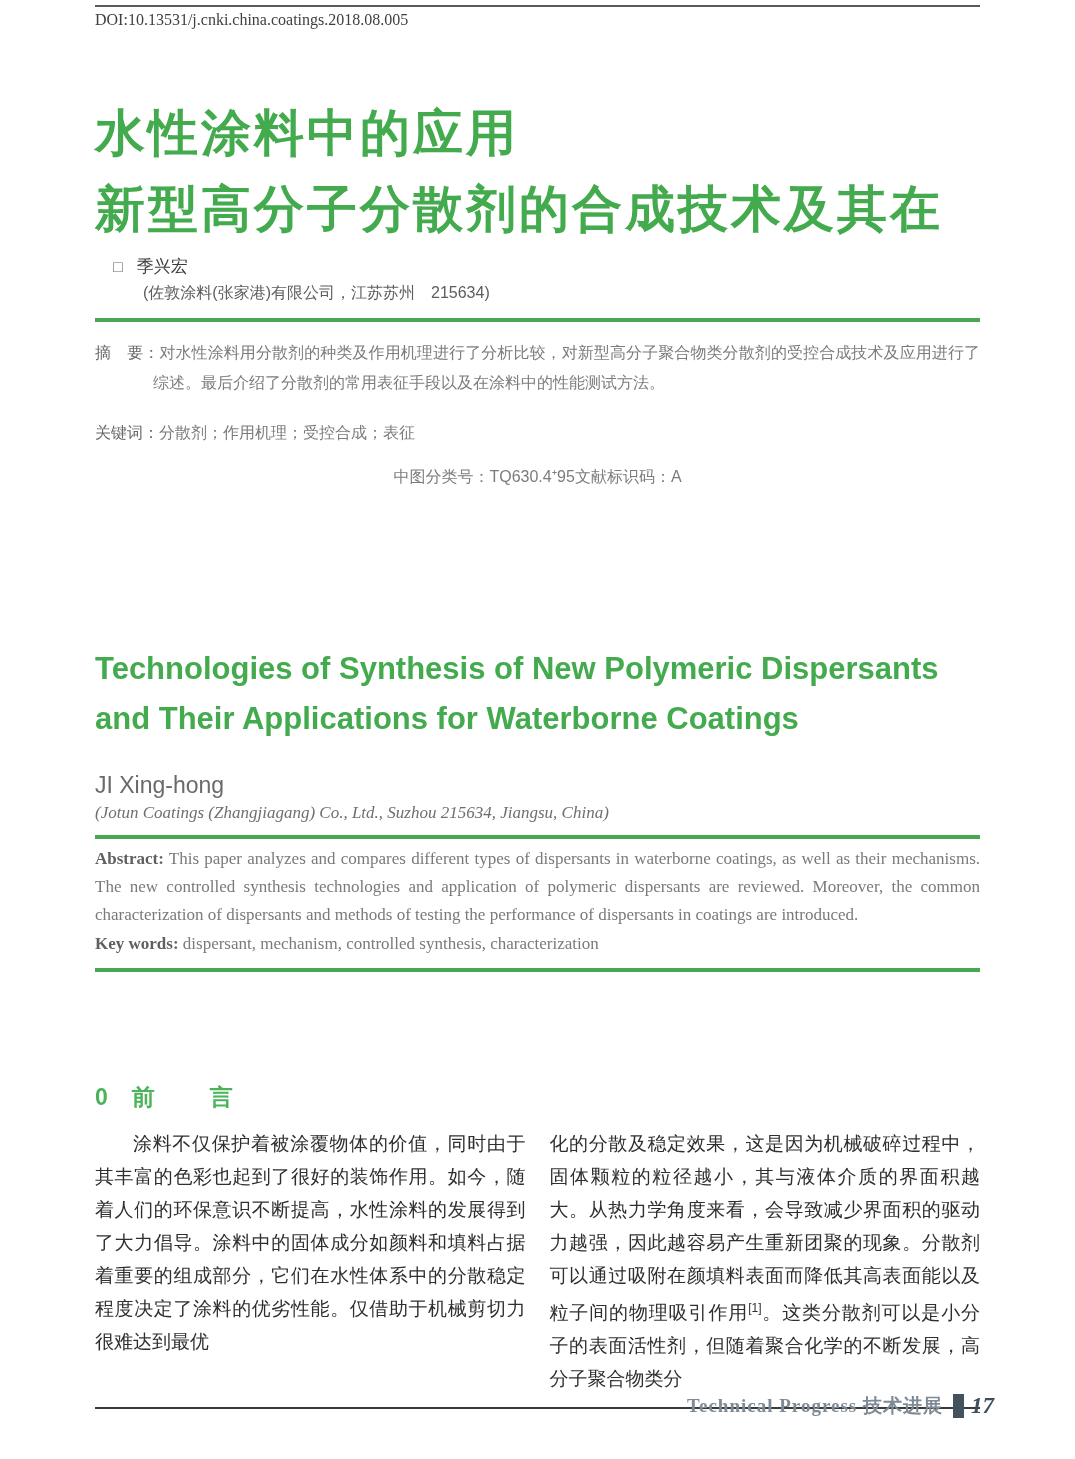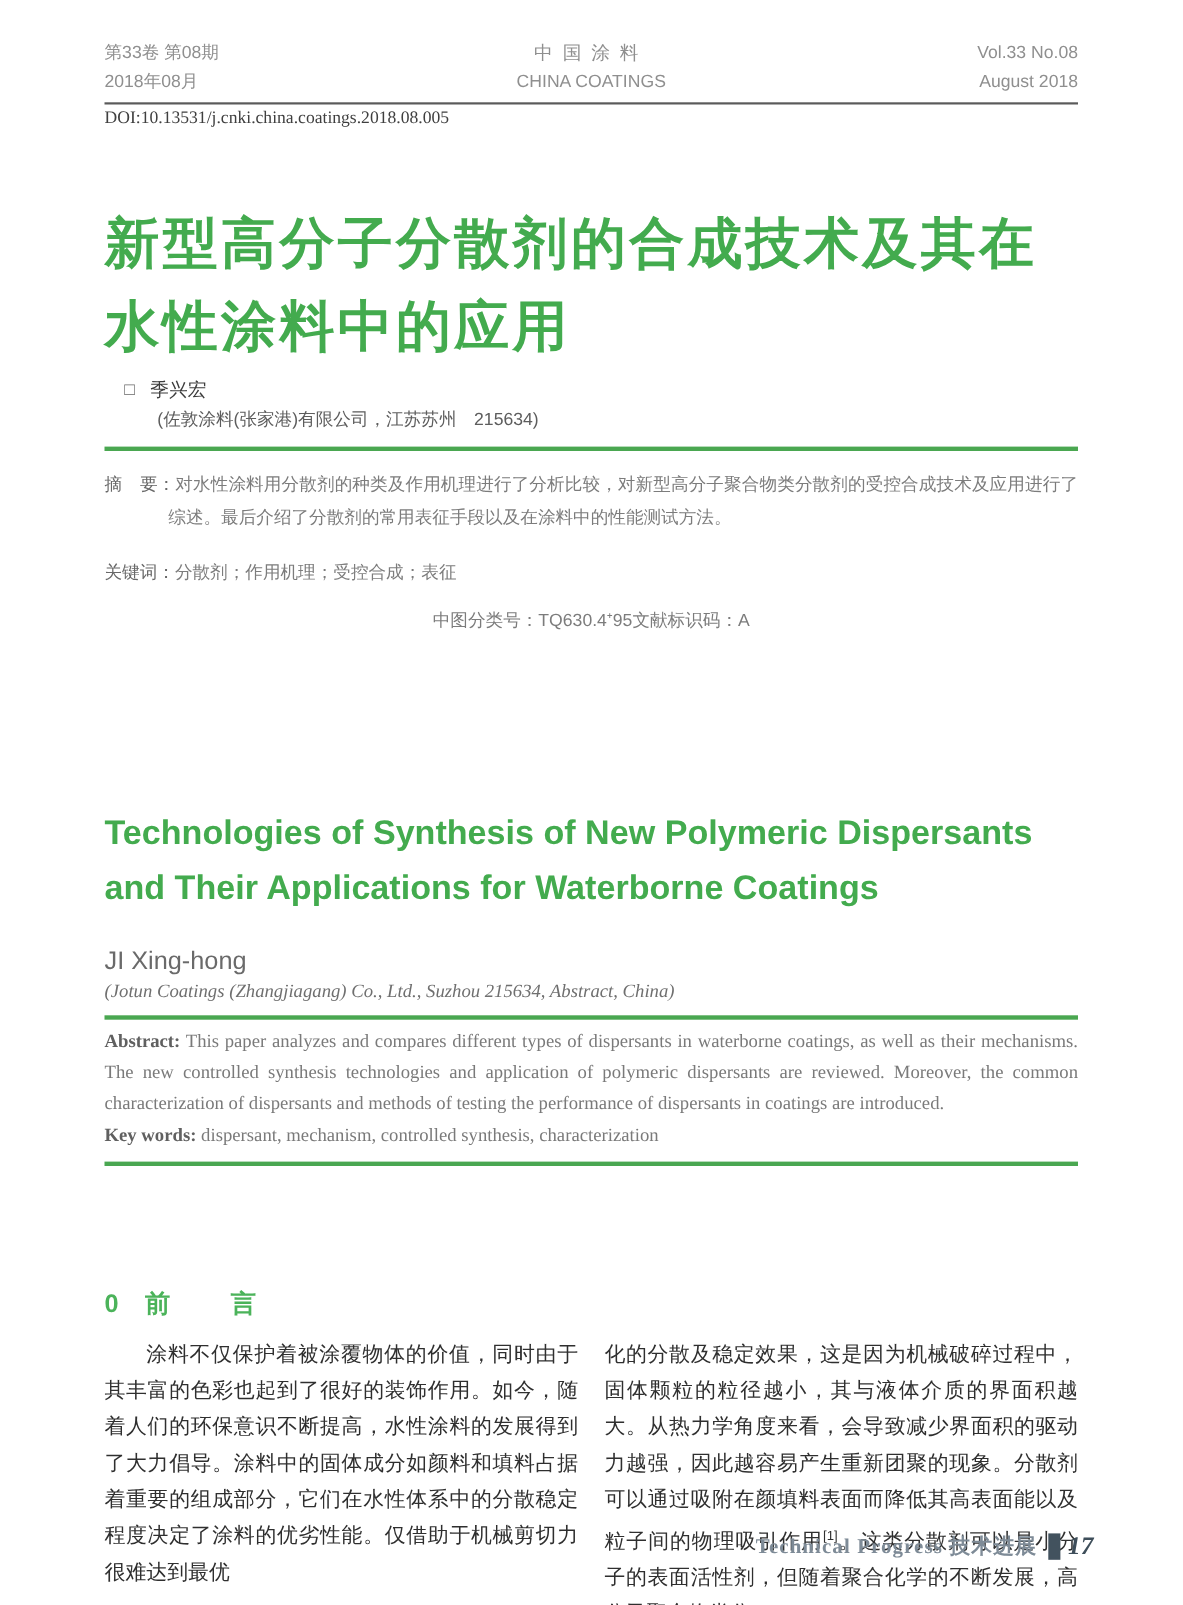--- a/index.html
+++ b/index.html
@@ -59,40 +59,26 @@
   .pm-label { color:#7e8b97; font-size:19px; font-weight:bold; letter-spacing:1px; }
   .pm-bar { width:11px; height:24px; background:#42525e; margin:0 7px 0 10px; }
   .pm-num { font-style:italic; font-weight:bold; font-size:23px; color:#3e4e5a; }
 </style>
 </head>
 <body>
 
 <div class="page">
   <div class="content">
 
-    <div class="journal-header">
-      <div class="jh-left">
-        <div>第33卷 第08期</div>
-        <div>2018年08月</div>
-      </div>
-      <div class="jh-center">
-        <div class="cn">中国涂料</div>
-        <div>CHINA COATINGS</div>
-      </div>
-      <div class="jh-right">
-        <div>Vol.33  No.08</div>
-        <div>August 2018</div>
-      </div>
-    </div>
     <div class="header-divider"></div>
     <div class="doi-line">DOI:10.13531/j.cnki.china.coatings.2018.08.005</div>
 
     <h1 class="title-cn">
+      <div>水性涂料中的应用</div>
       <div>新型高分子分散剂的合成技术及其在</div>
-      <div>水性涂料中的应用</div>
     </h1>
 
     <div class="author-cn">
       <span class="sq">□</span>
       <span>季兴宏</span>
     </div>
     <div class="affil-cn">(佐敦涂料(张家港)有限公司，江苏苏州　215634)</div>
 
     <div class="green-rule"></div>
 
@@ -103,21 +89,21 @@
         <span><span>中图分类号：</span><span>TQ630.4⁺95</span></span>
         <span><span>文献标识码：</span><span>A</span></span>
       </div>
     </div>
 
     <h2 class="title-en">
       <div>Technologies of Synthesis of New Polymeric Dispersants</div>
       <div>and Their Applications for Waterborne Coatings</div>
     </h2>
     <div class="author-en">JI Xing-hong</div>
-    <div class="affil-en">(Jotun Coatings (Zhangjiagang) Co., Ltd., Suzhou 215634, Abstract, China)</div>
+    <div class="affil-en">(Jotun Coatings (Zhangjiagang) Co., Ltd., Suzhou 215634, Jiangsu, China)</div>
 
     <div class="green-rule rule-en-top"></div>
 
     <div class="abs-en">
       <p><span class="lbl">Abstract:</span><span> This paper analyzes and compares different types of dispersants in waterborne coatings, as well as their mechanisms. The new controlled synthesis technologies and application of polymeric dispersants are reviewed. Moreover, the common characterization of dispersants and methods of testing the performance of dispersants in coatings are introduced.</span></p>
       <p class="kw"><span class="lbl">Key words:</span><span> dispersant, mechanism, controlled synthesis, characterization</span></p>
     </div>
 
     <div class="green-rule rule-en-bottom"></div>
 

